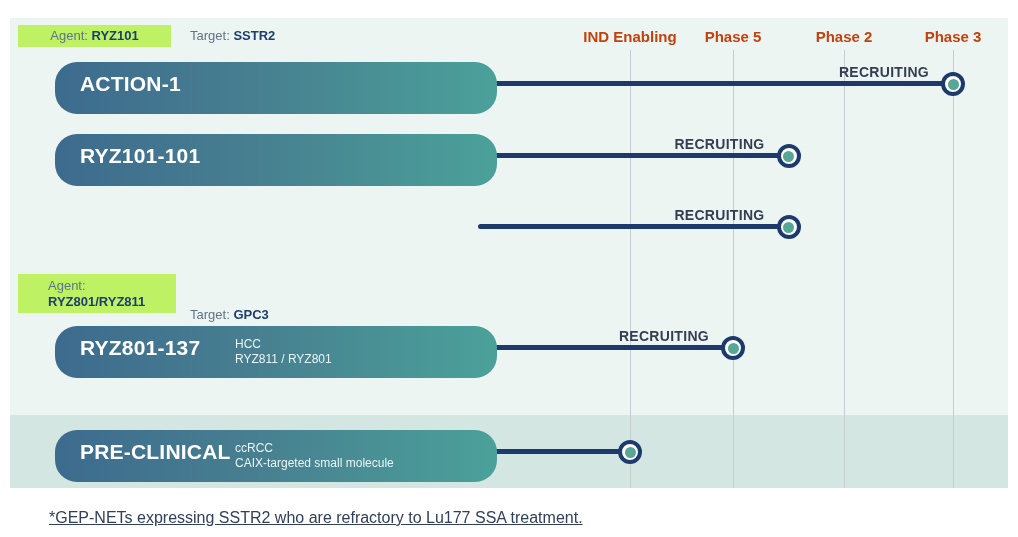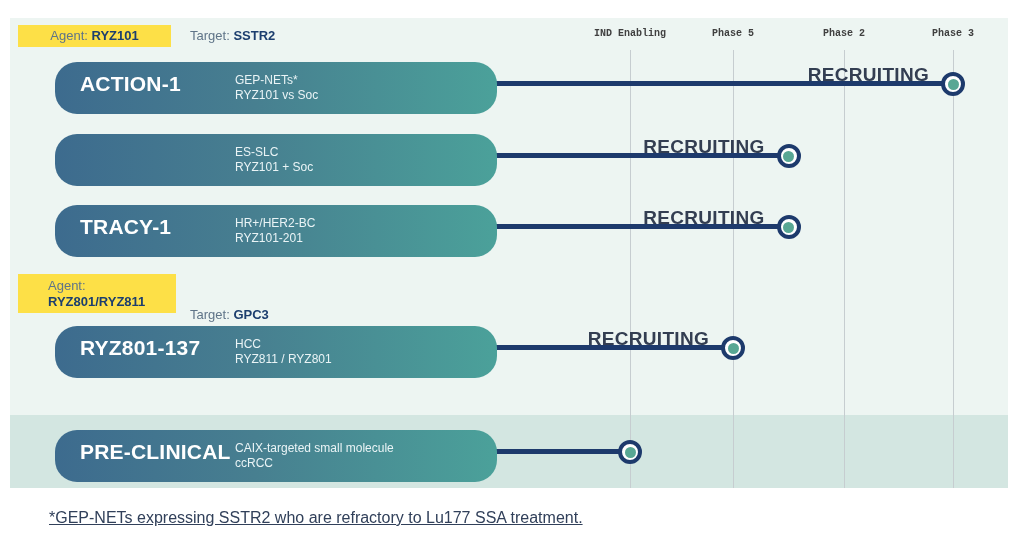--- a/index.html
+++ b/index.html
@@ -6,26 +6,26 @@
   .canvas{
     position:relative;width:1018px;height:537px;background:#ffffff;overflow:hidden;
     font-family:"Liberation Sans","DejaVu Sans",sans-serif;
   }
   .chart-area{position:absolute;left:10px;top:18px;width:998px;height:470px;background:#edf5f2;}
   .preclinical-band{position:absolute;left:0;top:397px;width:998px;height:73px;background:#d3e6e1;}
   .gridline{position:absolute;top:50px;height:438px;width:1px;background:#c6cdd0;z-index:1;}
   .g0{left:630px}.g1{left:733px}.g2{left:844px}.g3{left:953px}
   .phase-label{
     position:absolute;top:28px;transform:translateX(-50%);white-space:nowrap;
-    font-size:10px;font-weight:bold;color:#404040;z-index:2;font-family:Liberation Mono, monospace;
+    font-size:15px;font-weight:bold;color:#c2410c;z-index:2;
   }
   .p0{left:630px}.p1{left:733px}.p2{left:844px}.p3{left:953px}
 
   .agent-chip{
-    position:absolute;background:#fde047;color:#5f7488;font-size:13px;z-index:2;
+    position:absolute;background:#bef264;color:#5f7488;font-size:13px;z-index:2;
   }
   .chip-single{height:22px;line-height:22px;text-align:center;}
   .chip1{left:18px;top:25px;width:153px;}
   .chip2{left:18px;top:274px;width:158px;height:39px;padding:4px 0 0 30px;box-sizing:border-box;line-height:16px;text-align:left;}
   .chip3{left:18px;top:394px;width:157px;}
   .agent-value{font-weight:bold;color:#1c3e6e;}
   .target-line{position:absolute;left:190px;height:22px;line-height:22px;font-size:13px;color:#5f7488;z-index:2;white-space:nowrap;}
   .t1{top:25px;}
   .t2{top:291px;margin-top:13px;}
 
@@ -46,21 +46,21 @@
   .track{position:absolute;left:478px;top:19px;height:5px;background:#1d3a6c;border-radius:3px;z-index:2;}
   .marker{
     position:absolute;top:10px;width:24px;height:24px;box-sizing:border-box;
     border:4px solid #1d3a6c;border-radius:50%;background:#ffffff;z-index:4;
   }
   .marker .dot{
     position:absolute;left:50%;top:50%;width:11px;height:11px;margin:-5.5px 0 0 -5.5px;
     border-radius:50%;background:#58a794;
   }
   .status{
-    position:absolute;top:2px;font-size:19px;font-weight:600;color:#333e52;
+    position:absolute;top:2px;font-size:14px;font-weight:600;color:#333e52;
     letter-spacing:.3px;white-space:nowrap;z-index:3;
   }
   .footnote{position:absolute;left:49px;top:509px;font-size:16px;color:#31405a;z-index:2;text-decoration:underline;}
 </style>
 </head>
 <body>
 
 <div class="canvas">
 
   <div class="chart-area">
@@ -81,54 +81,40 @@
   <div class="target-line t1"><span>Target:</span> <span class="agent-value">SSTR2</span></div>
 
   <div class="agent-chip chip2"><span class="agent-label">Agent:</span><br><span class="agent-value">RYZ801/RYZ811</span></div>
   <div class="target-line t2"><span>Target:</span> <span class="agent-value">GPC3</span></div>
 
 
   <div class="row r0">
     <div class="track" style="width: 475px;"></div>
     <div class="pill">
       <div class="pill-title">ACTION-1</div>
-      <div class="pill-sub">
-        <div>GEP-NETs*</div>
-        <div>RYZ101 vs Soc</div>
-      </div>
     </div>
     <div class="status" style="right: 89px;">RECRUITING</div>
     <div class="marker" style="left: 941px;">
         <span class="dot"></span>
       </div>
   </div>
 
   <div class="row r1">
     <div class="track" style="width: 310.5px;"></div>
     <div class="pill">
-      <div class="pill-sub">
-        <div>ES-SLC</div>
-        <div>RYZ101 + Soc</div>
-      </div>
+      <div class="pill-title">RYZ101-101</div>
     </div>
     <div class="status" style="right: 253.5px;">RECRUITING</div>
     <div class="marker" style="left: 776.5px;">
         <span class="dot"></span>
       </div>
   </div>
 
   <div class="row r2">
     <div class="track" style="width: 310.5px;"></div>
-    <div class="pill">
-      <div class="pill-title">TRACY-1</div>
-      <div class="pill-sub">
-        <div>HR+/HER2-BC</div>
-        <div>RYZ101-201</div>
-      </div>
-    </div>
     <div class="status" style="right: 253.5px;">RECRUITING</div>
     <div class="marker" style="left: 776.5px;">
         <span class="dot"></span>
       </div>
   </div>
 
   <div class="row r3">
     <div class="track" style="width: 255px;"></div>
     <div class="pill">
       <div class="pill-title">RYZ801-137</div>
@@ -141,22 +127,22 @@
     <div class="marker" style="left: 721px;">
         <span class="dot"></span>
       </div>
   </div>
 
   <div class="row r4">
     <div class="track" style="width: 152px;"></div>
     <div class="pill">
       <div class="pill-title">PRE-CLINICAL</div>
       <div class="pill-sub">
+        <div>ccRCC</div>
         <div>CAIX-targeted small molecule</div>
-        <div>ccRCC</div>
       </div>
     </div>
     <div class="status" style="right: 412px;"></div>
     <div class="marker" style="left: 618px;">
         <span class="dot"></span>
       </div>
   </div>
 
   <div class="footnote">*GEP-NETs expressing SSTR2 who are refractory to Lu177 SSA treatment.</div>
 

